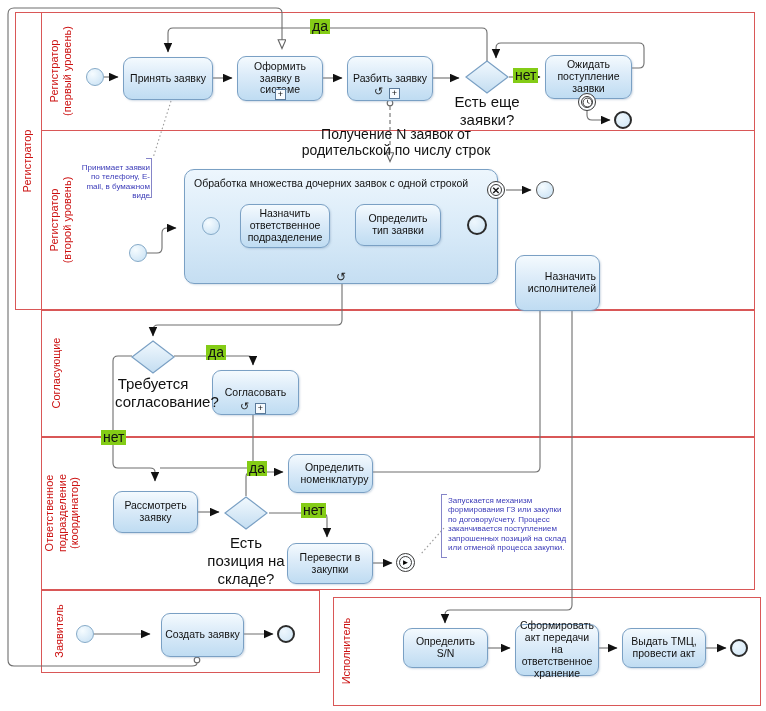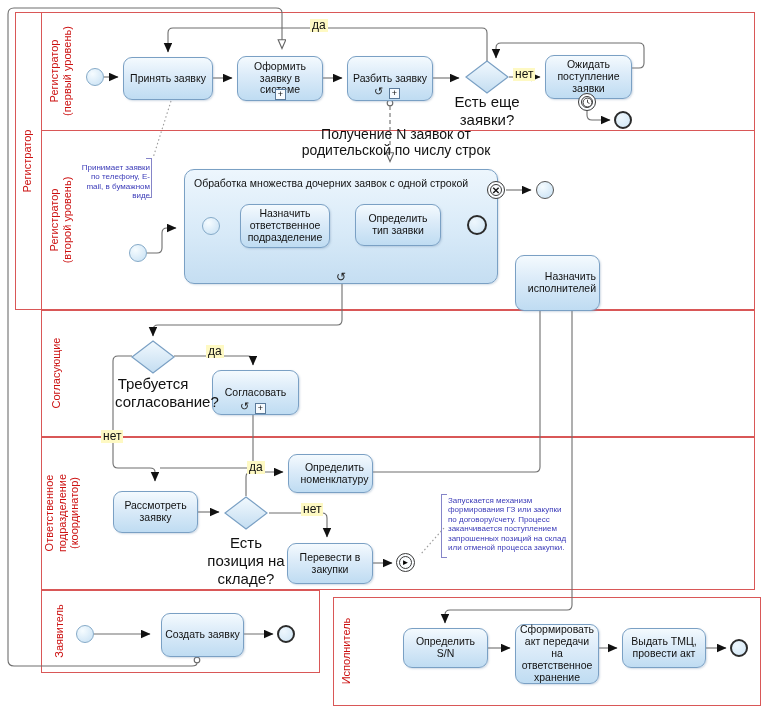--- a/index.html
+++ b/index.html
@@ -23,21 +23,21 @@
   .subproc .sp-title{position:absolute;left:9px;top:7px;font-size:10.5px;}
   .evt{position:absolute;border-radius:50%;box-sizing:border-box;z-index:3;}
   .evt-start{border:1.1px solid #85aac8;background:radial-gradient(circle at 35% 30%,#f6fcff 0%,#d4e8f7 70%,#c3ddf0 100%);}
   .evt-end{border:2.6px solid #2b2b2b;background:radial-gradient(circle at 35% 30%,#eef7fd,#cfe5f5);}
   .evt-int{border:1.3px solid #3a3a3a;background:#fbfdff;}
   .evt-int .ring{position:absolute;inset:1.6px;border:1.1px solid #3a3a3a;border-radius:50%;
         display:flex;align-items:center;justify-content:center;}
   .gw{position:absolute;z-index:3;}
   
   .gw-label{position:absolute;font-size:15px;text-align:center;line-height:1.2;z-index:4;}
-  .edge-label{position:absolute;font-size:12px;background:#fef9c3;padding:0 2px;line-height:1.1;z-index:4;}
+  .edge-label{position:absolute;font-size:14px;background:#84cc16;padding:0 2px;line-height:1.1;z-index:4;}
   .msg-label{position:absolute;font-size:14px;text-align:center;z-index:4;}
   .ann{position:absolute;font-size:8px;line-height:1.18;color:#3b3bb8;z-index:4;}
   .ann-bracket{position:absolute;box-sizing:border-box;z-index:4;border:0 solid #8585c8;}
   
   .m-plus{position:absolute;width:9px;height:9px;border:1px solid #5a7a9a;background:#f7fbfe;
         display:flex;align-items:center;justify-content:center;font-size:9px;line-height:1;z-index:4;}
   .m-loop{position:absolute;font-size:11px;line-height:1;color:#222;z-index:4;}
   .glyph-x{font-size:10px;font-weight:bold;color:#111;}
   .glyph-link{font-size:8px;color:#000;}
 </style>
@@ -165,21 +165,21 @@
       <span>Перевести в закупки</span>
     </div>
 
   <div class="task" style="left:155px;top:613px;width:83px;height:44px;margin-left:6px;">
       <span>Создать заявку</span>
     </div>
 
   <div class="task" style="left:403px;top:628px;width:85px;height:40px;">
       <span>Определить S/N</span>
     </div>
-  <div class="task" style="left:515px;top:624px;width:84px;height:60px;">
+  <div class="task" style="left:515px;top:624px;width:84px;height:52px;">
       <span>Сформировать акт передачи на ответственное хранение</span>
     </div>
   <div class="task" style="left:622px;top:628px;width:84px;height:40px;">
       <span>Выдать ТМЦ, провести акт</span>
     </div>
 
   <svg class="gw" style="left:464px;top:59px;" width="46" height="36">
     <polygon points="23,2 44,18 23,34 2,18" fill="url(#gwgrad)" stroke="#7aa0c4" stroke-width="1.2"></polygon>
     </svg>
   <svg class="gw" style="left:130px;top:339px;" width="46" height="36">

